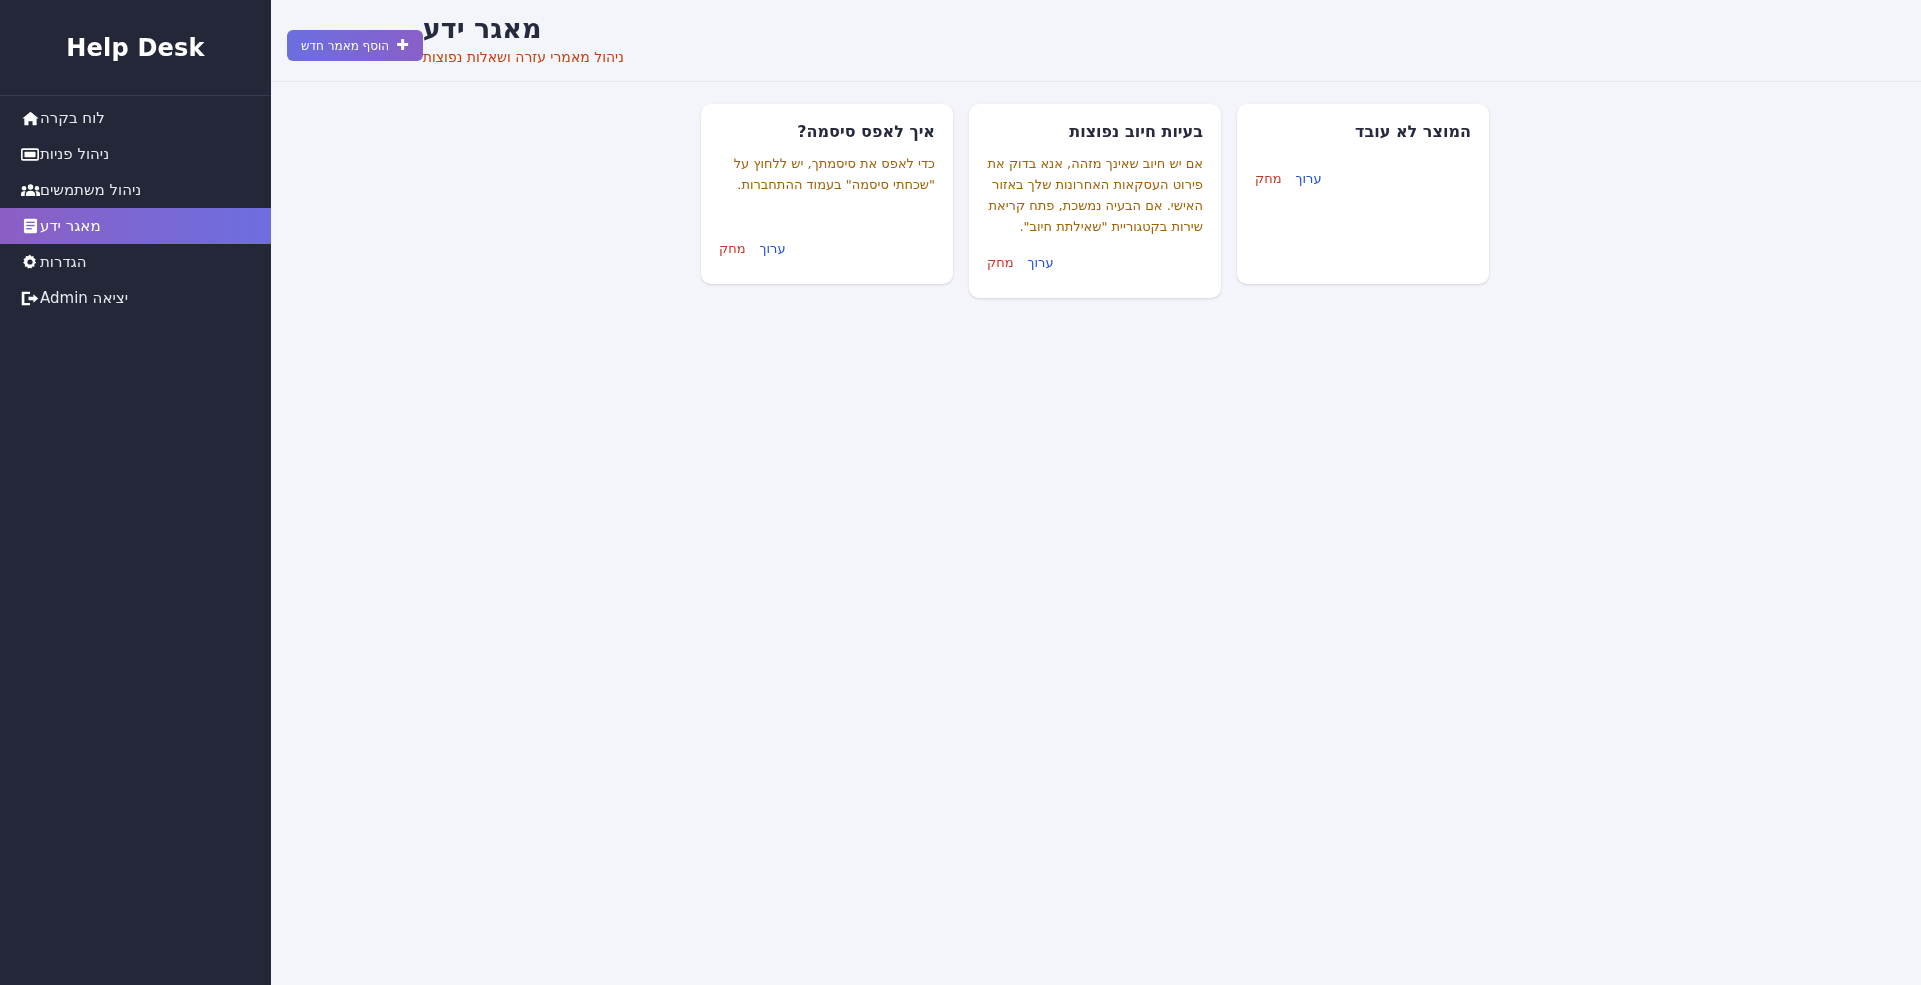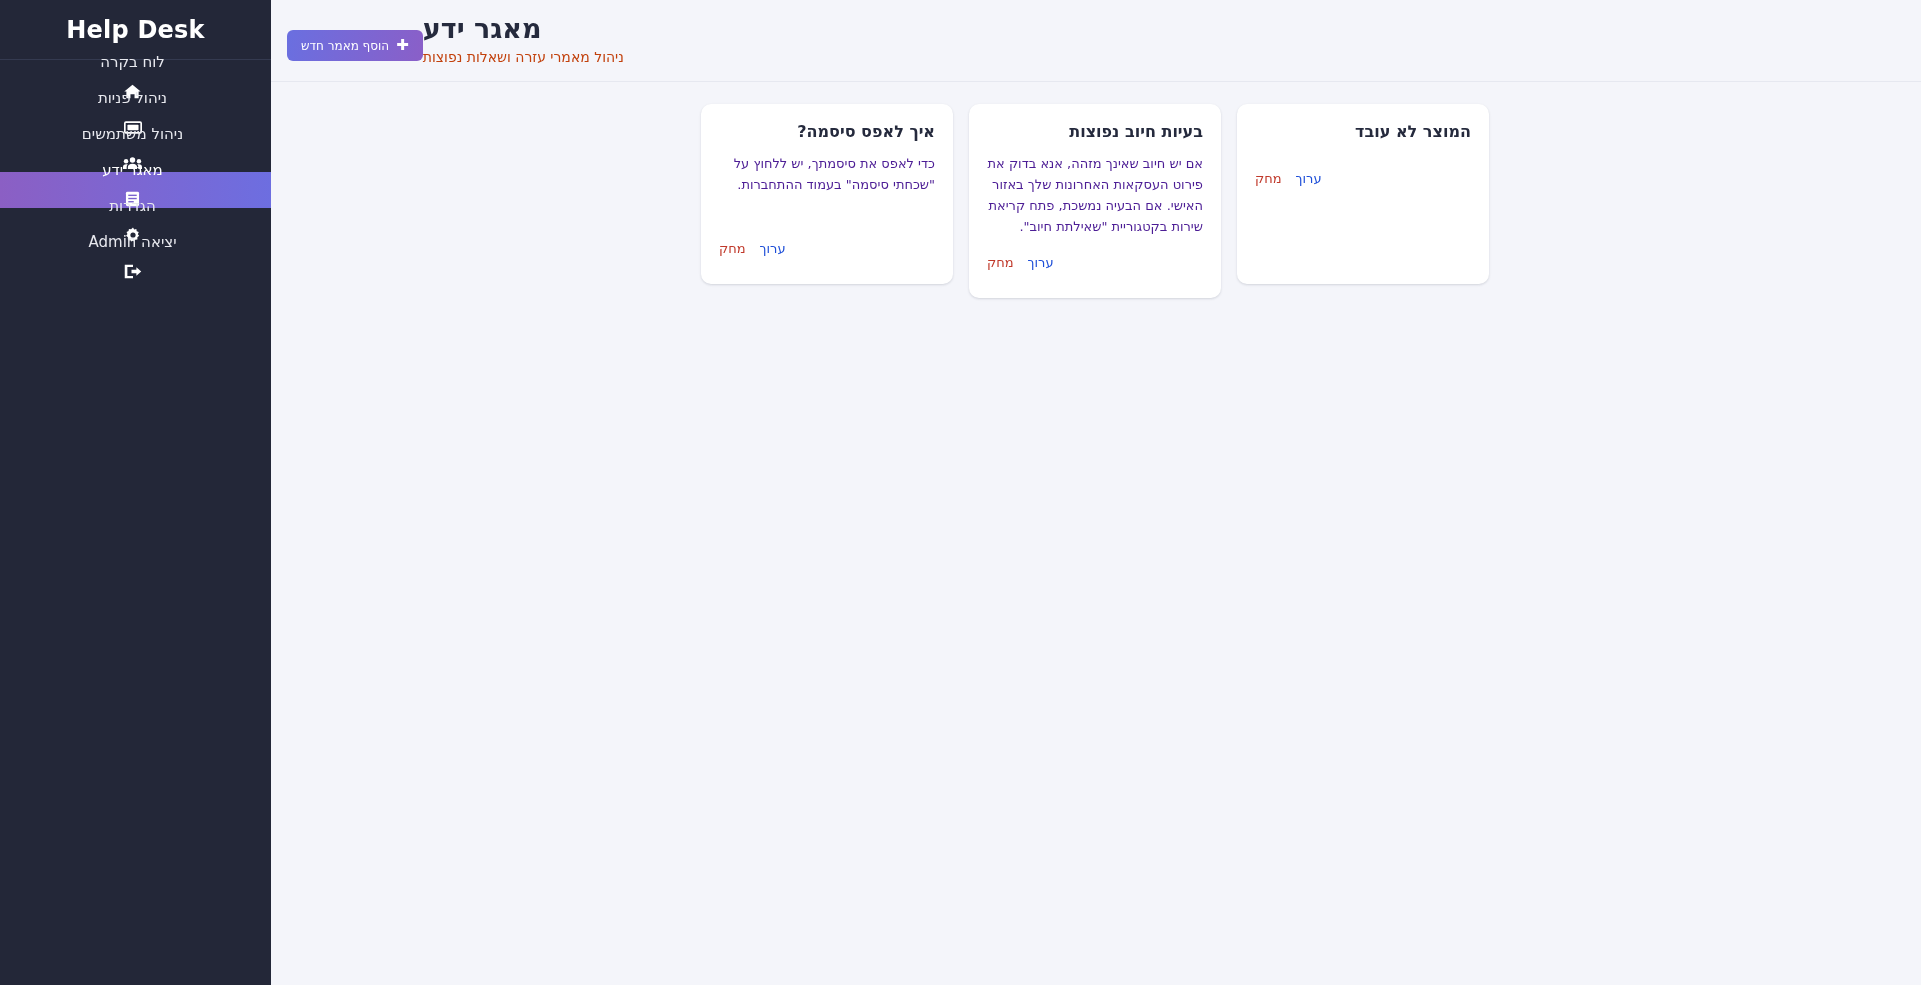--- a/index.html
+++ b/index.html
@@ -28,44 +28,43 @@
   .sidebar {
     width: 271px;
     min-width: 271px;
     background: #232738;
     display: flex;
     flex-direction: column;
     height: 985px;
   }
 
   .sidebar-brand {
-    height: 60px;
+    height: 96px;
     display: flex;
     align-items: center;
     justify-content: center;
     color: #ffffff;
     font-size: 24px;
     font-weight: bold;
     letter-spacing: 0.2px;
     border-bottom: 1px solid #343a50;
     font-family: "DejaVu Sans", "Liberation Sans", sans-serif;
   }
 
   .sidebar-nav {
     display: flex;
     flex-direction: column;
     padding-top: 4px;
   }
 
   .nav-item {
     display: flex;
-    flex-direction: column;
+    flex-direction: row;
     align-items: center;
     justify-content: flex-end;
-    gap: 12px;
     height: 36px;
     padding: 0 26px 0 20px;
     color: #e8e9ef;
     font-size: 15px;
     cursor: pointer;
     text-decoration: none;
     user-select: none;
   }
 
   .nav-item.active {
@@ -197,21 +196,21 @@
     font-size: 16px;
     font-weight: bold;
     color: #252a3d;
     text-align: right;
     margin-bottom: 10px;
     line-height: 1.3;
   }
 
   .card-body {
     font-size: 13px;
-    color: #4c1d95;
+    color: #a16207;
     line-height: 1.62;
     text-align: right;
     flex: 1 1 auto;
   }
 
   .card-actions {
     display: flex;
     flex-direction: row;
     justify-content: flex-end;
     align-items: center;

